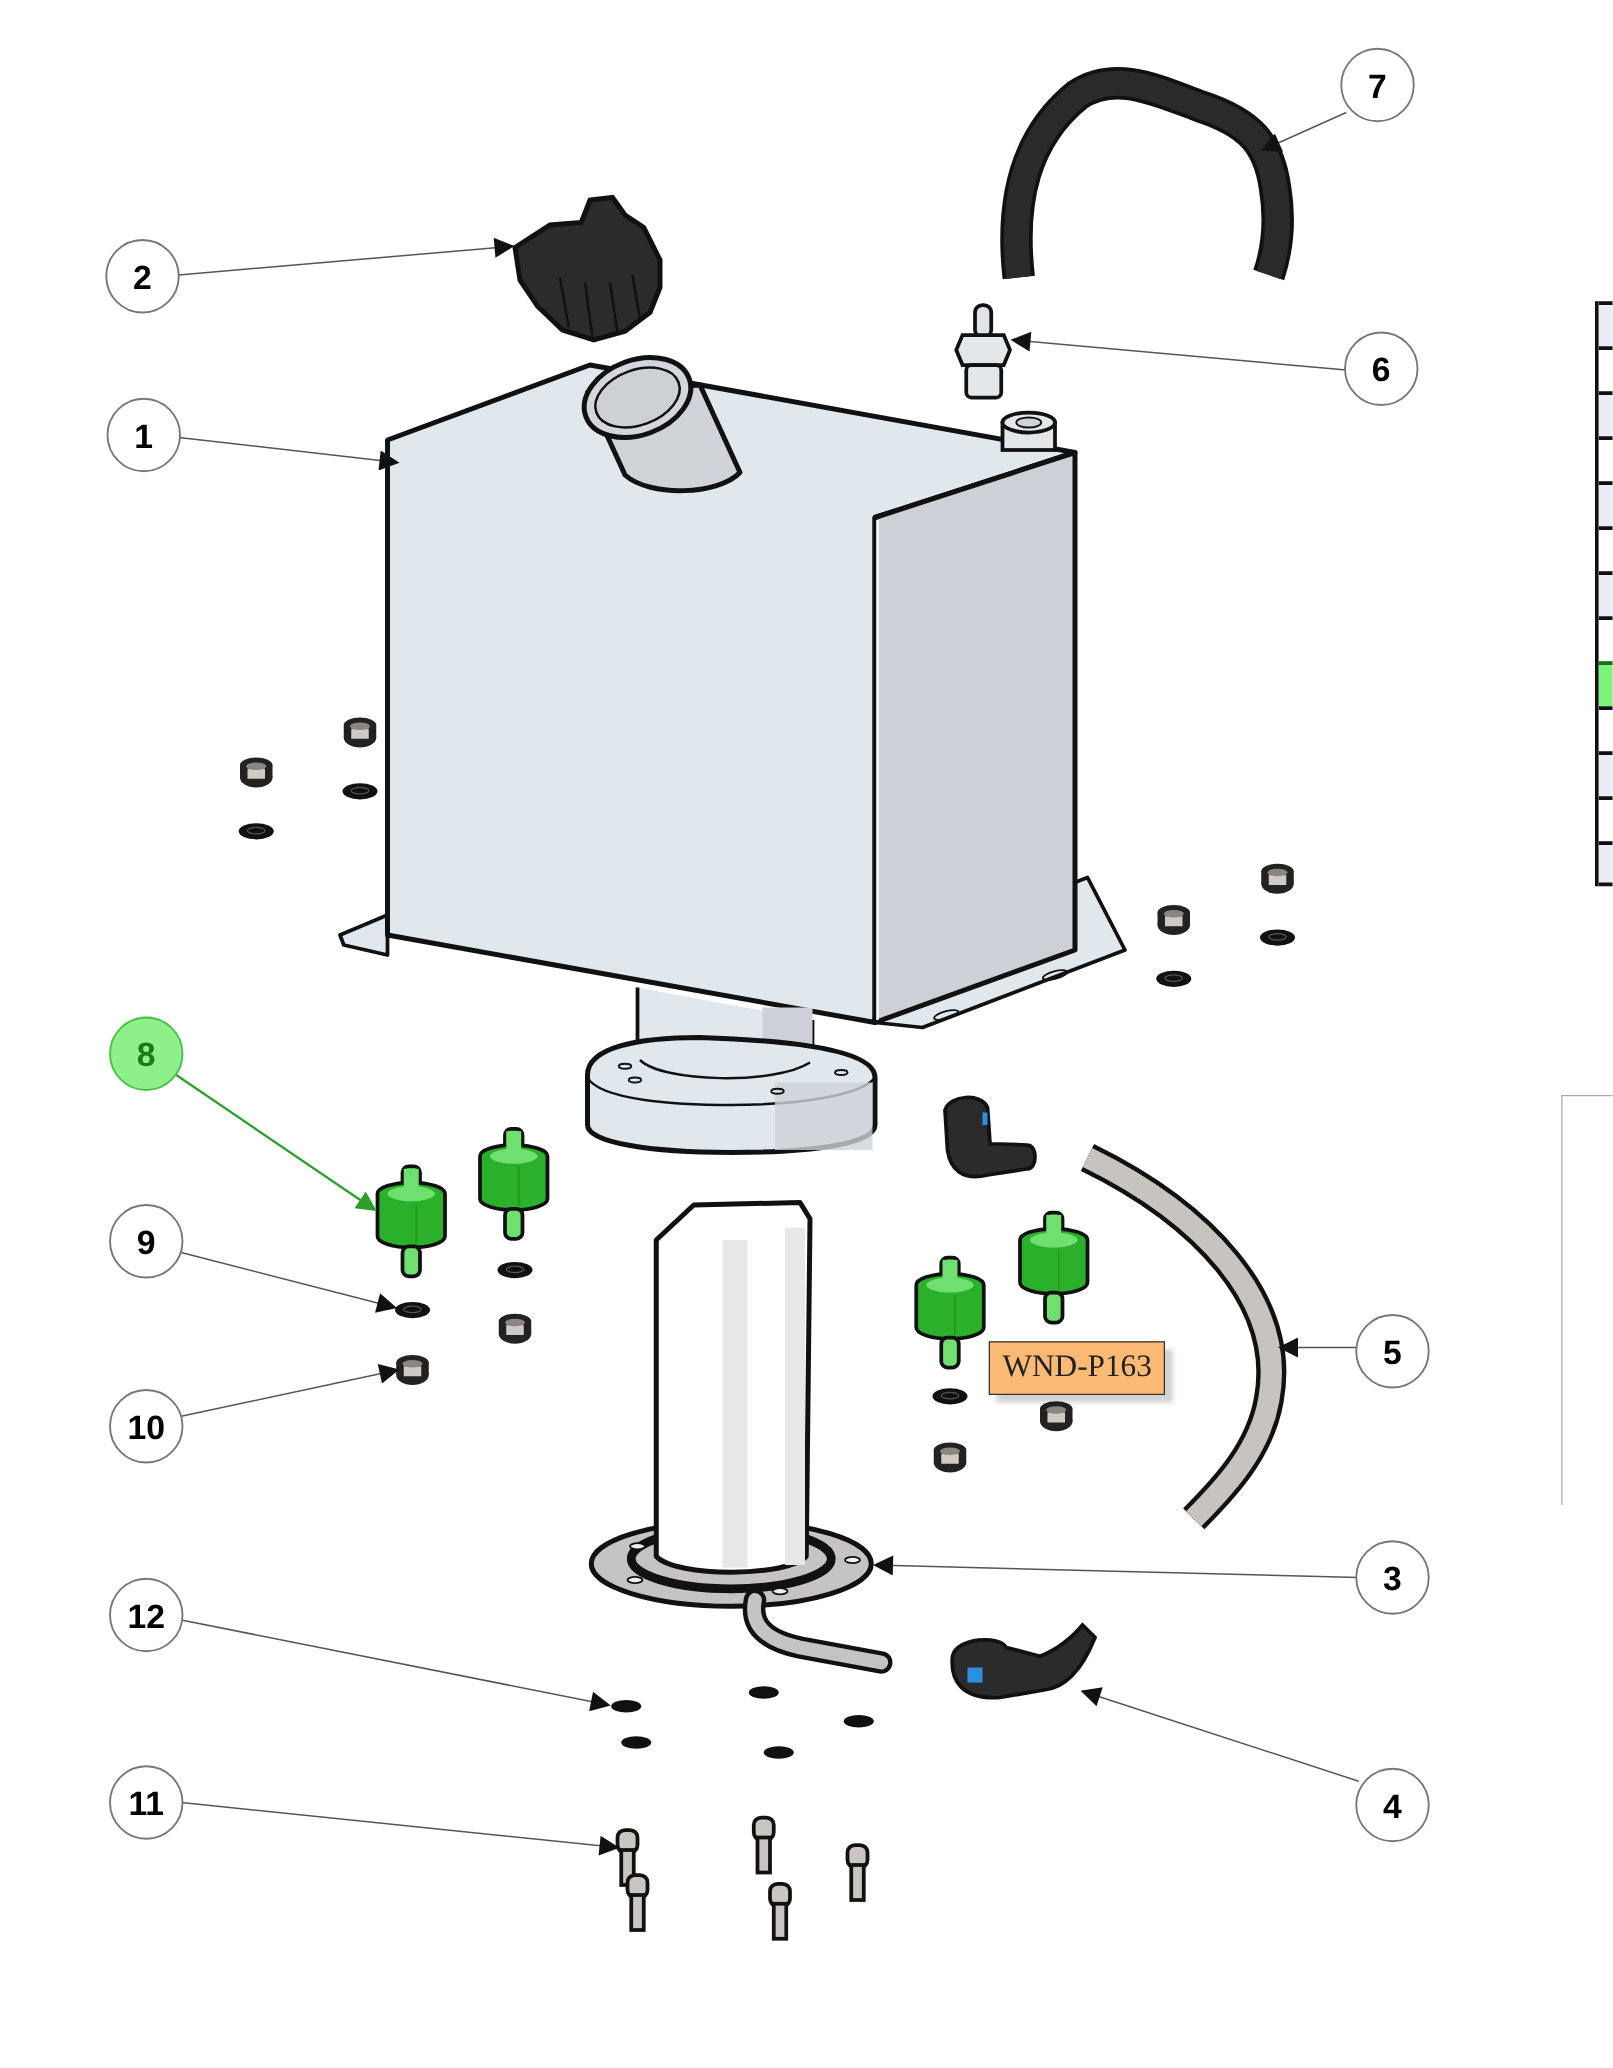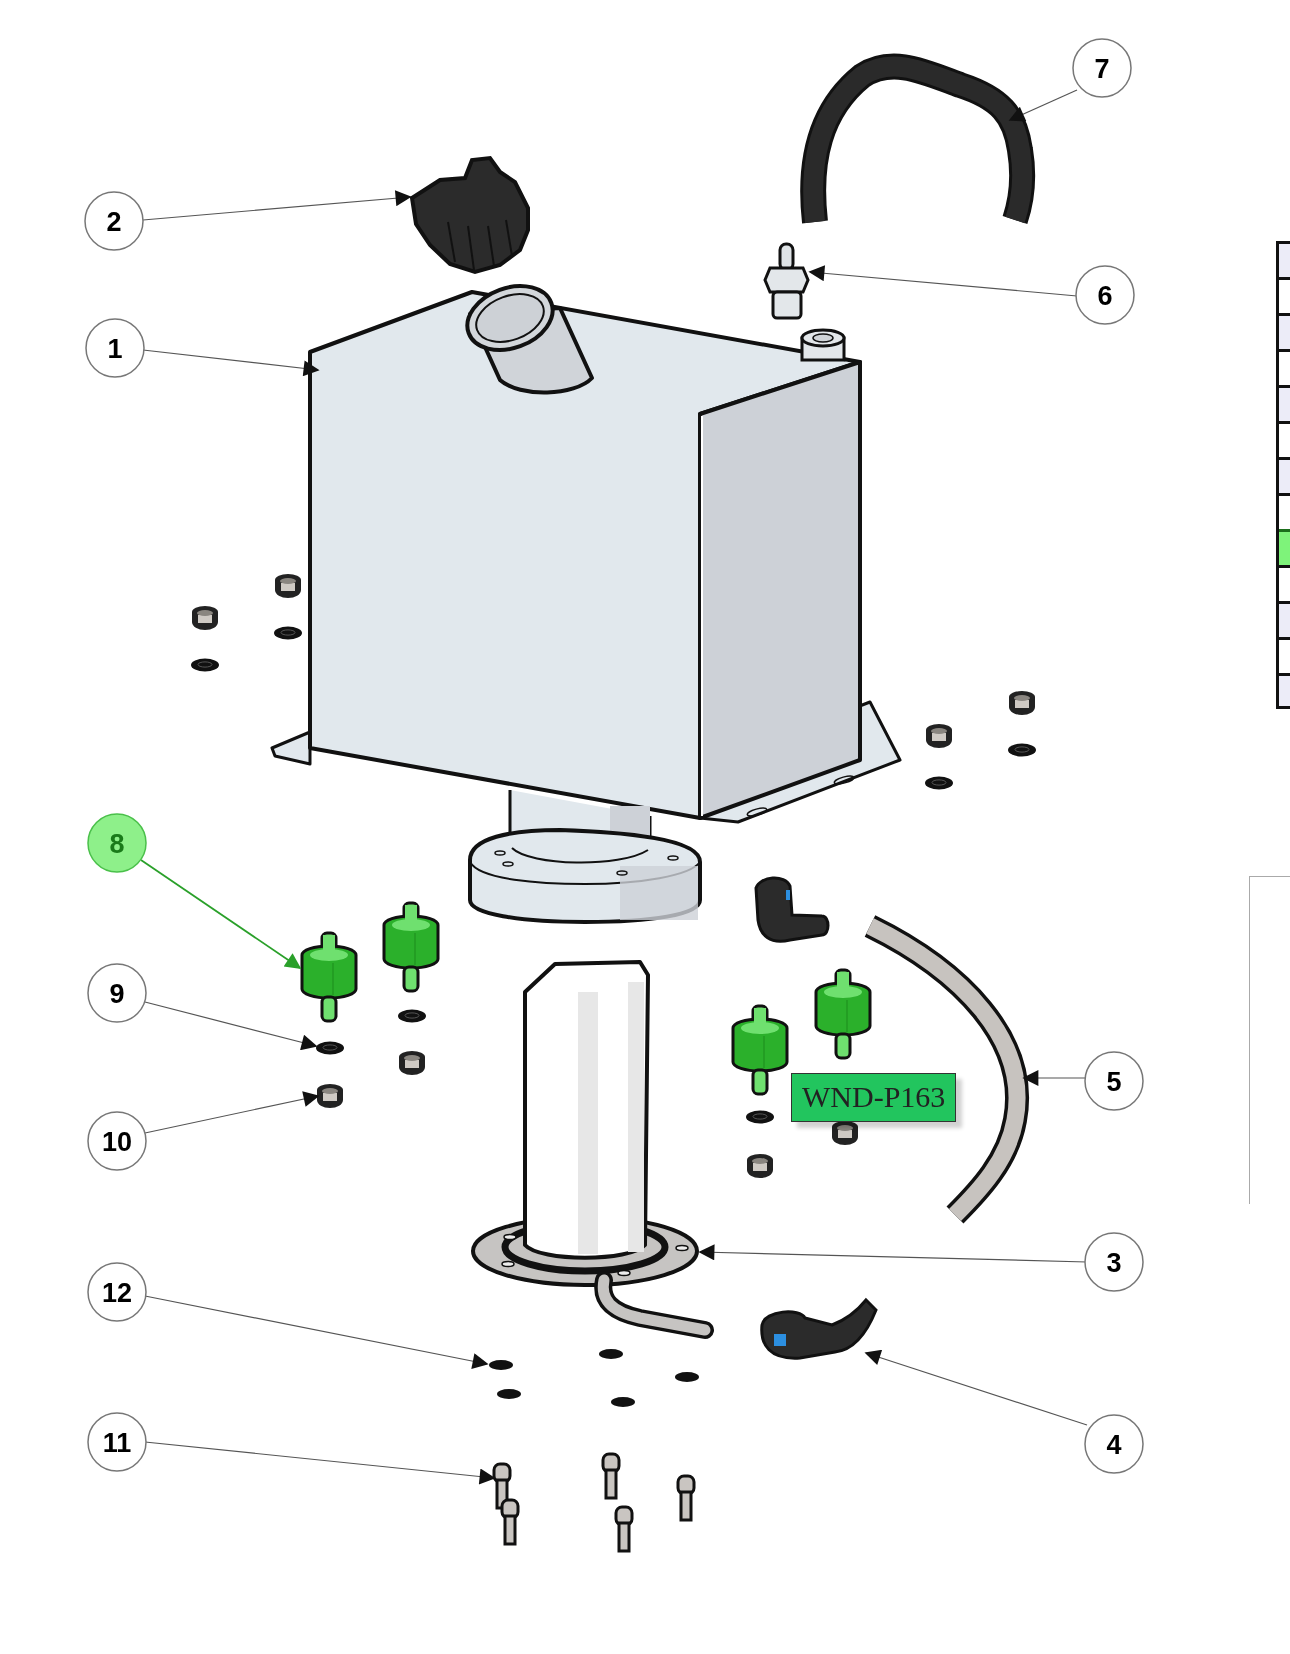--- a/index.html
+++ b/index.html
@@ -9,22 +9,22 @@
   .callout-text { font-family: "Liberation Sans", sans-serif; font-weight: bold; font-size: 27px; }
   .parts-table { position: absolute; left: 1276px; top: 241px; width: 14px; border-left: 3px solid #111; }
   .parts-row { height: 36px; border-top: 3px solid #111; box-sizing: border-box; }
   .parts-row:last-child { border-bottom: 3px solid #111; }
   .parts-row.shaded { background: #ececf8; }
   .parts-row.plain { background: #ffffff; }
   .parts-row.highlight { background: #7ef37a; border-color: #1b6e1b; }
   .info-panel { position: absolute; left: 1249px; top: 876px; width: 60px; height: 328px;
                 border-left: 1.5px solid #aaa; border-top: 1.5px solid #aaa; box-sizing: border-box; }
   .tooltip { position: absolute; left: 791px; top: 1073px; padding: 6px 10px 7px 10px;
-             background: #22c55e; border: 1.5px solid #333;
-             font-family: "Liberation Serif", serif; font-size: 30px; color: #222;
+             background: #fdba74; border: 1.5px solid #333;
+             font-family: "Liberation Serif", serif; font-size: 25px; color: #222;
              box-shadow: 6px 6px 4px rgba(0,0,0,0.18); white-space: nowrap; }
 </style>
 </head>
 <body>
 
 <svg id="diagram" width="1290" height="1654" viewBox="0 0 1290 1654" xmlns="http://www.w3.org/2000/svg">
   <defs>
     <marker id="arrow" viewBox="0 0 10 10" refX="9" refY="5" markerWidth="10" markerHeight="10" orient="auto-start-reverse" markerUnits="userSpaceOnUse">
       <path d="M0,1 L10,5 L0,9 z" fill="#111"></path>
     </marker>

